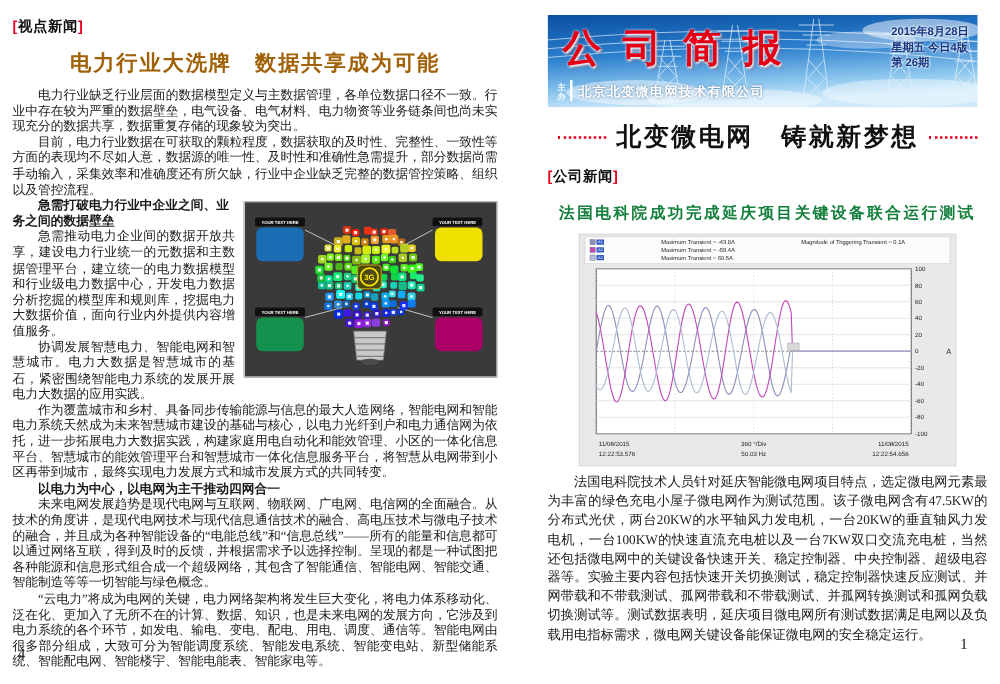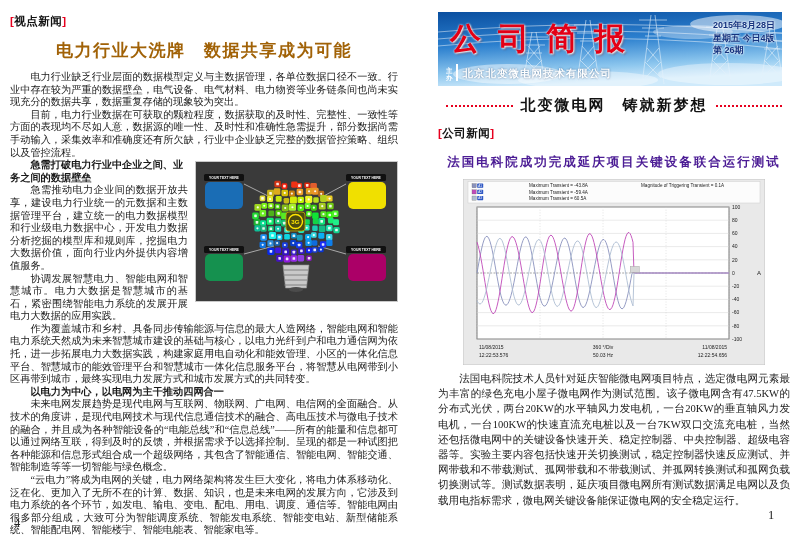--- a/index.html
+++ b/index.html
@@ -36,25 +36,25 @@
     font-size:9px;line-height:12.5px;font-family:"Liberation Sans",sans-serif;
     text-shadow:0 0 2px rgba(255,255,255,.95),0 0 3px rgba(255,255,255,.9);
   }
   .organizer{position:absolute;left:8px;bottom:5px;display:flex;align-items:flex-end;}
   .zhuban{display:flex;flex-direction:column;color:#fff;font-size:6.5px;line-height:7px;font-weight:bold;margin-right:3px;}
   .vbar{width:2px;height:17px;background:#ffffff;margin-right:5px;}
   .company{color:#ffffff;font-weight:bold;font-size:10.5px;letter-spacing:1px;text-shadow:0 0 2px rgba(0,40,90,.6);}
 
   .slogan-row{display:flex;align-items:center;justify-content:center;margin:10px 0 0 0;}
   .dotline{border-top:2px dotted #e6001e;width:92px;height:0;margin:0 8px;}
-  .slogan-text{font-size:15px;font-weight:bold;letter-spacing:2px;color:#111;white-space:nowrap;}
+  .slogan-text{font-size:20px;font-weight:bold;letter-spacing:2px;color:#111;white-space:nowrap;}
 
   .rp-tagrow{margin-top:11px;}
   .rp-title{
-    text-align:center;color:#4c1d95;font-weight:bold;font-size:12.5px;letter-spacing:2px;
+    text-align:center;color:#15803d;font-weight:bold;font-size:12.5px;letter-spacing:2px;
     margin:13px 0 8px 0;
   }
   .rp-p{font-size:10.6px;line-height:15.2px;text-align:justify;text-indent:2em;margin:0;}
   .chart-fig{width:302px;margin:7px auto 6px auto;}
   .chart-fig svg{display:block;}
 
   .pagenum{position:absolute;font-size:12.5px;color:#222;}
   #pagenum-left{left:14px;top:516px;}
   #pagenum-right{left:768px;top:508px;}
 </style>

